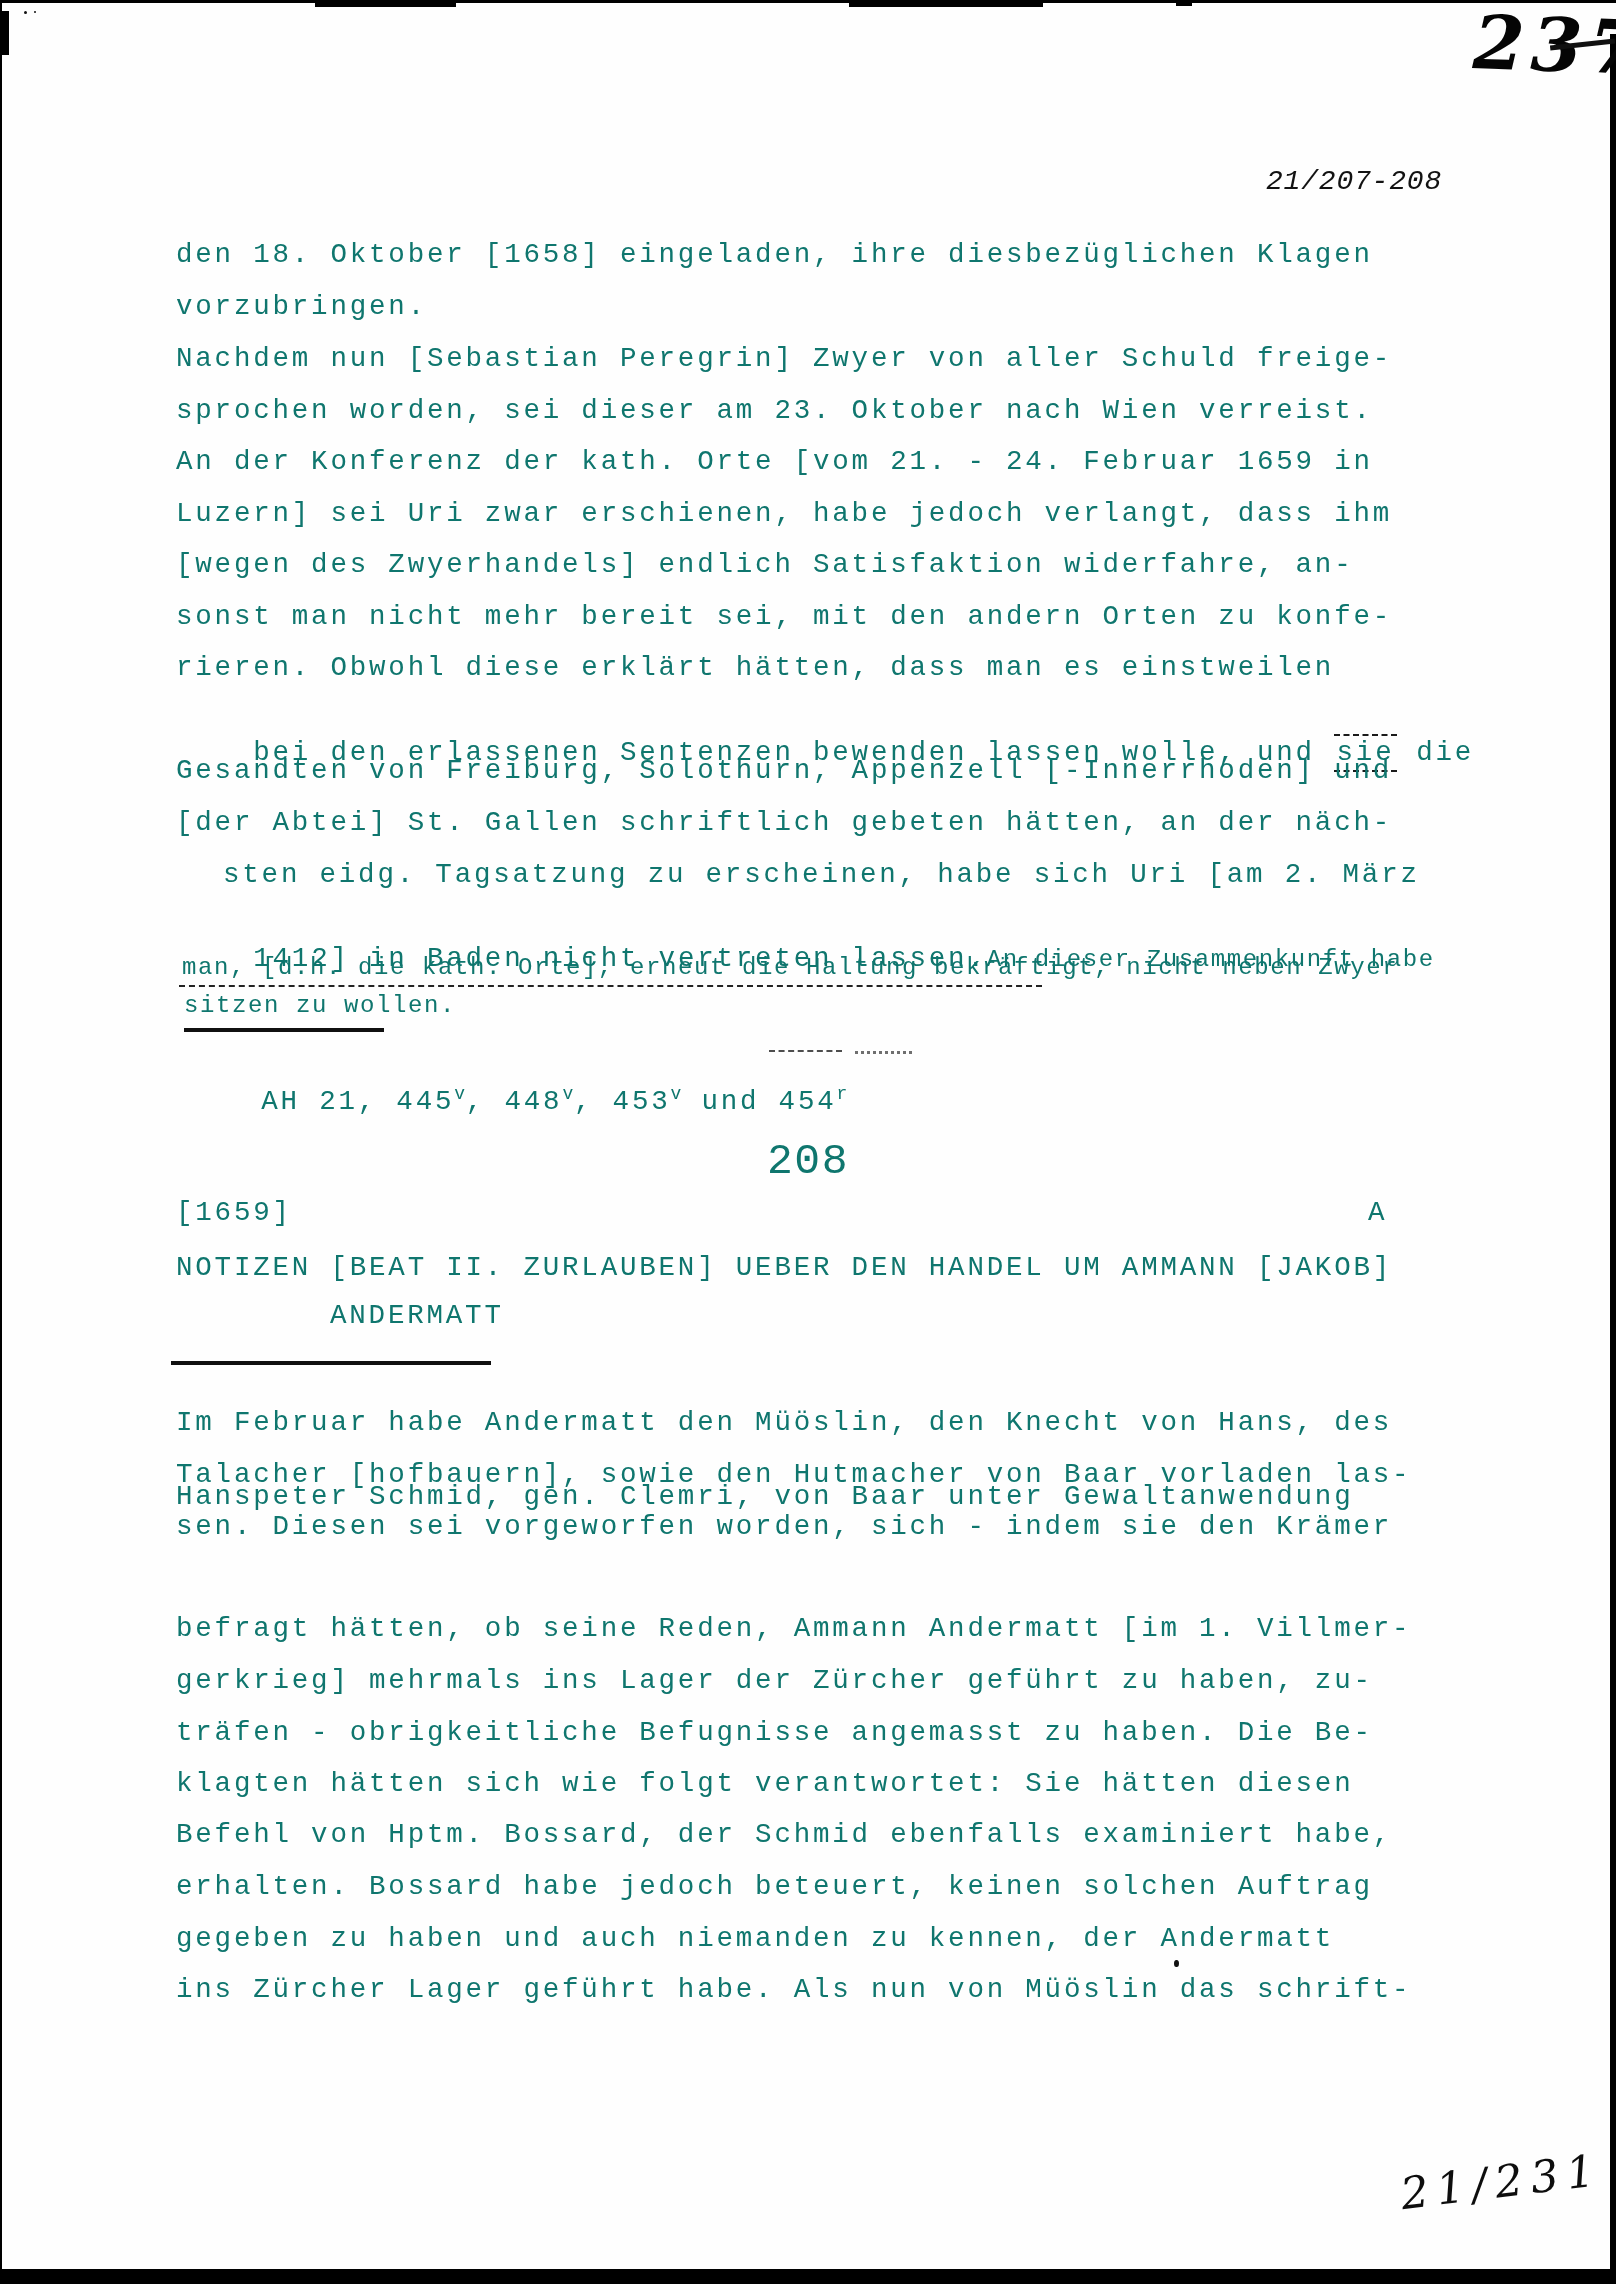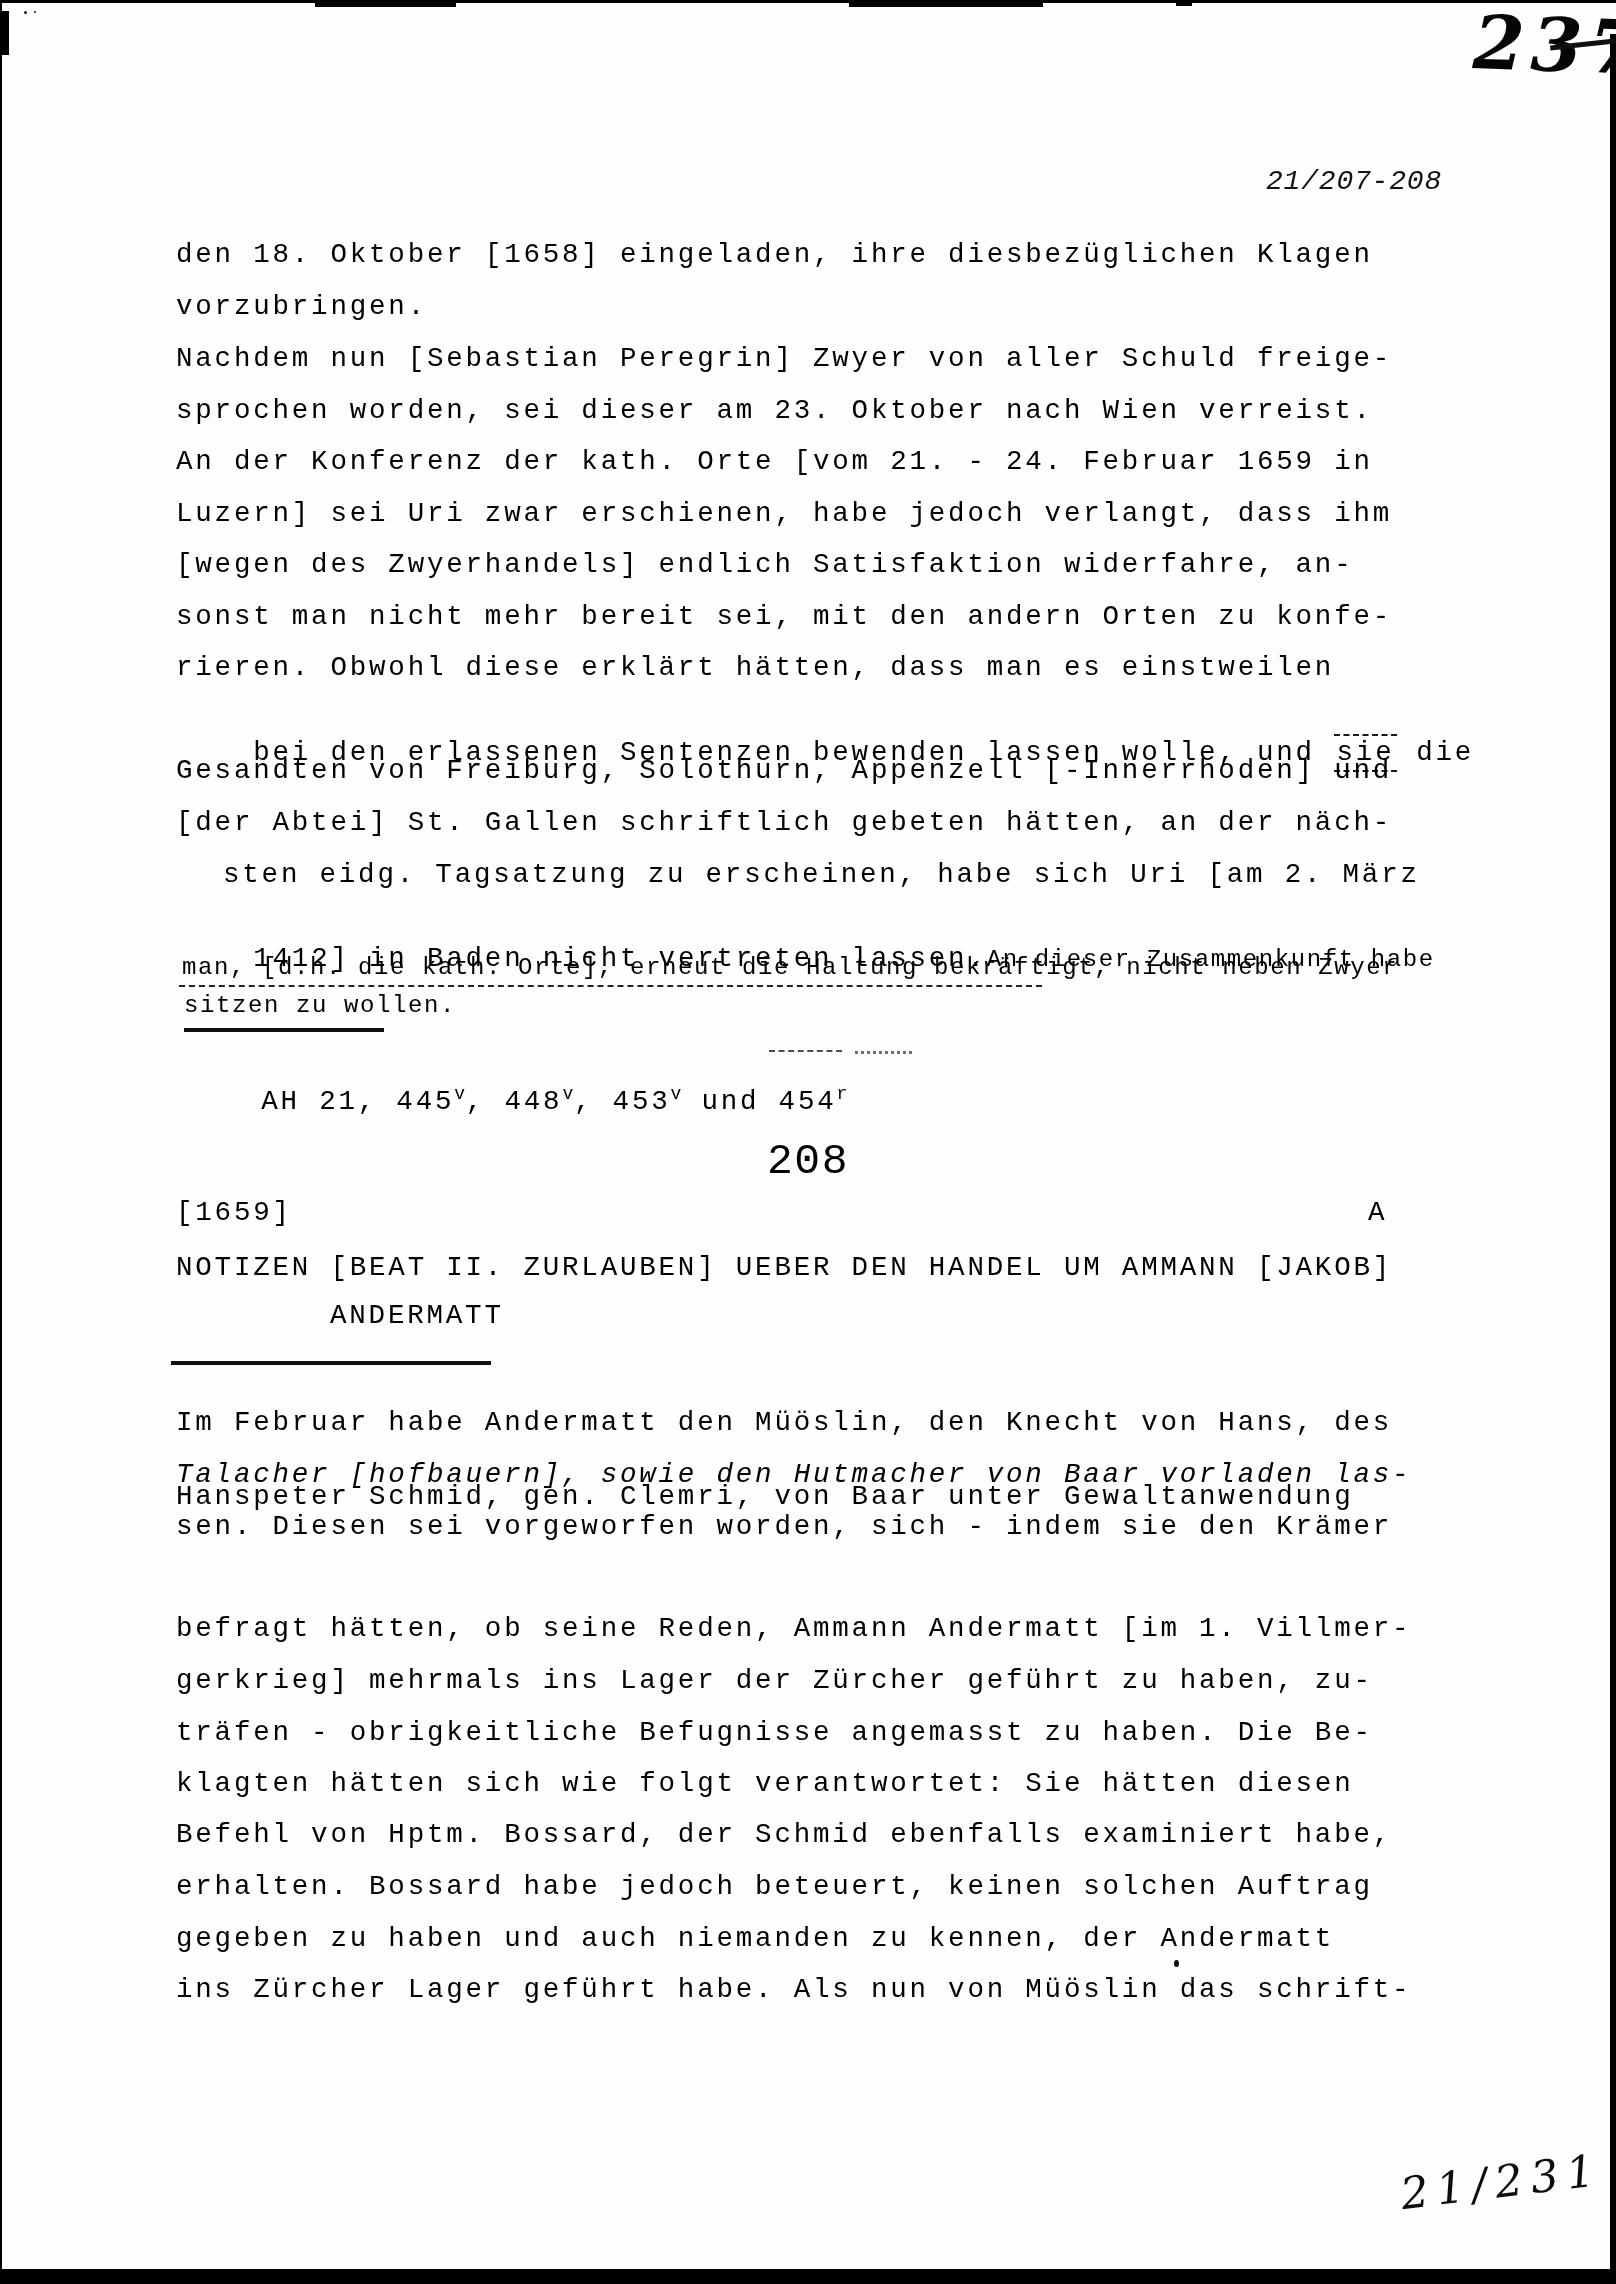--- a/index.html
+++ b/index.html
@@ -12,21 +12,21 @@
     color:#111;
   }
   
   .tw{
     position:absolute;
     font-family:"Liberation Mono","DejaVu Sans Mono",monospace;
     font-size:27.5px;
     letter-spacing:2.8px;
     line-height:1.2;
     white-space:pre;
-    color:#000000;
+    color:#0f766e;
   }
   .tw-sm{
     font-size:24px;
     letter-spacing:1.6px;
   }
   .tw-center{
     left:0;width:1616px;text-align:center;
   }
   .marked{
     border-top:2.4px dashed #1a1a1a;
@@ -125,21 +125,21 @@
   <div class="dotrule" style="left:855px;top:1044px;width:57px;height:6.5px;opacity:.7;"></div>
 
   <div class="tw tw-center" style="top:1136px;font-size:43px;letter-spacing:1.6px;">208</div>
   <div class="tw" style="left:176px;top:1196px;">[1659]</div>
   <div class="tw" style="left:1368px;top:1196px;">A</div>
   <div class="tw" style="left:176px;top:1251px;">NOTIZEN [BEAT II. ZURLAUBEN] UEBER DEN HANDEL UM AMMANN [JAKOB]</div>
   <div class="tw" style="left:330px;top:1299px;">ANDERMATT</div>
   <div class="rule" style="left:171px;top:1361px;width:320px;height:4px;"></div>
 
   <div class="tw" style="left:176px;top:1406px;">Im Februar habe Andermatt den Müöslin, den Knecht von Hans, des</div>
-  <div class="tw" style="left:176px;top:1458px;font-style:italic;">Talacher [hofbauern], sowie den Hutmacher von Baar vorladen las-</div>
+  <div class="tw" style="left:176px;top:1458px;">Talacher [hofbauern], sowie den Hutmacher von Baar vorladen las-</div>
   <div class="tw" style="left:176px;top:1510px;">sen. Diesen sei vorgeworfen worden, sich - indem sie den Krämer</div>
   <div class="tw" style="left:176px;top:1480px;">Hanspeter Schmid, gen. Clemri, von Baar unter Gewaltanwendung</div>
   <div class="tw" style="left:176px;top:1612px;">befragt hätten, ob seine Reden, Ammann Andermatt [im 1. Villmer-</div>
   <div class="tw" style="left:176px;top:1664px;">gerkrieg] mehrmals ins Lager der Zürcher geführt zu haben, zu-</div>
   <div class="tw" style="left:176px;top:1767px;">klagten hätten sich wie folgt verantwortet: Sie hätten diesen</div>
   <div class="tw" style="left:176px;top:1716px;">träfen - obrigkeitliche Befugnisse angemasst zu haben. Die Be-</div>
   <div class="tw" style="left:176px;top:1818px;">Befehl von Hptm. Bossard, der Schmid ebenfalls examiniert habe,</div>
   <div class="tw" style="left:176px;top:1870px;">erhalten. Bossard habe jedoch beteuert, keinen solchen Auftrag</div>
   <div class="tw" style="left:176px;top:1922px;">gegeben zu haben und auch niemanden zu kennen, der Andermatt</div>
   <div class="dot" style="left:1174px;top:1960px;width:4.8px;height:7.3px;"></div>

